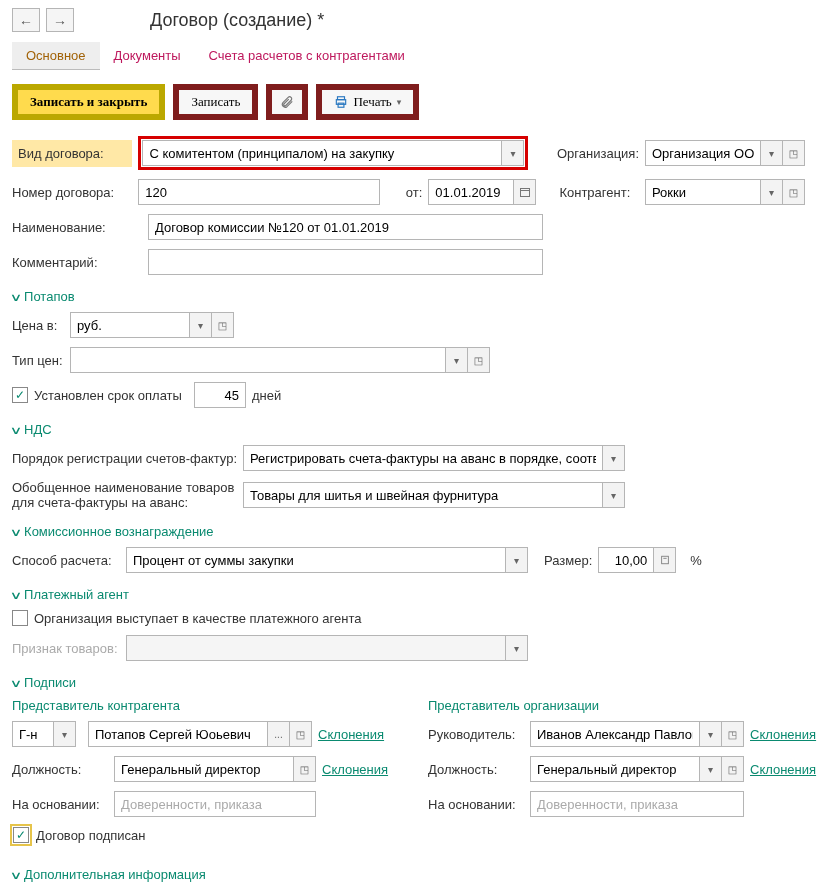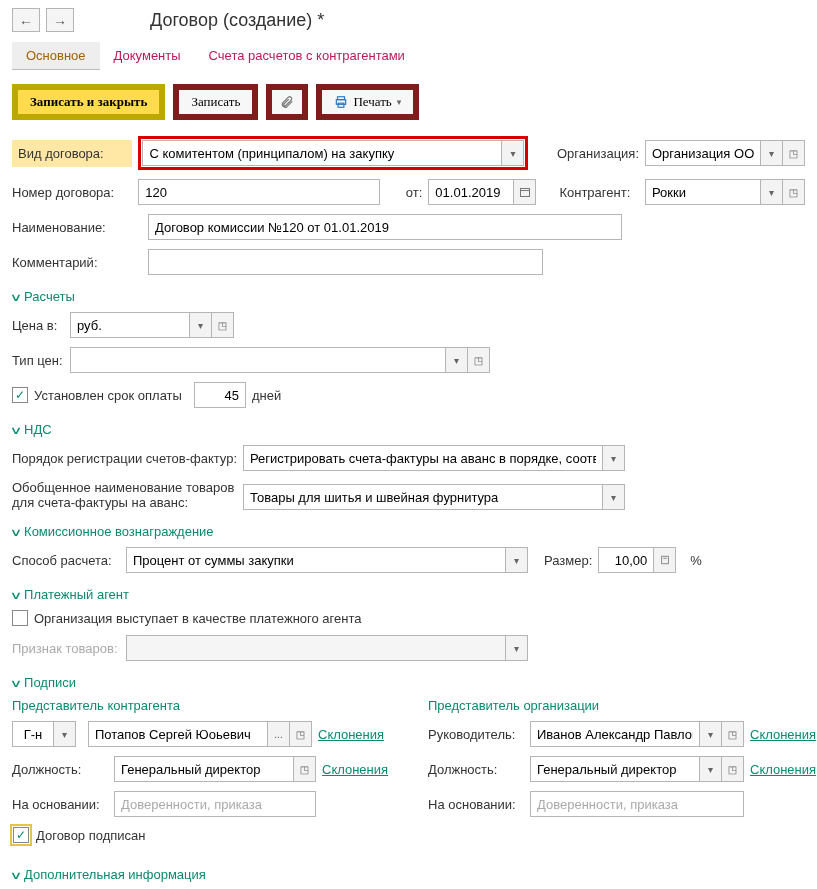--- a/index.html
+++ b/index.html
@@ -107,31 +107,31 @@
   <div class="lbl" style="width:86px;">Контрагент:</div>
   <div class="input-combo">
     <input class="input" style="width: 116px;" value="Рокки">
     <div class="combo-btn">▾</div>
     <div class="combo-btn">◳</div>
   </div>
 </div>
 
 <div class="form-row">
   <div class="lbl lbl-narrow">Наименование:</div>
-  <input class="input" style="width: 474px;" value="Договор комиссии №120 от 01.01.2019">
+  <input class="input" style="width: 395px;" value="Договор комиссии №120 от 01.01.2019">
 </div>
 
 <div class="form-row">
   <div class="lbl lbl-narrow">Комментарий:</div>
   <input class="input" style="width: 395px;" value="">
 </div>
 
 <div class="section-hdr">
     <span class="chev"></span>
-    <span>Расчеты</span>
+    <span>Потапов</span>
   </div>
 
 <div class="form-row">
   <div class="lbl" style="width:52px;">Цена в:</div>
   <div class="input-combo">
     <input class="input" style="width: 120px;" value="руб.">
     <div class="combo-btn">▾</div>
     <div class="combo-btn">◳</div>
   </div>
 </div>
@@ -158,21 +158,21 @@
   </div>
 
 <div class="form-row">
   <div class="lbl" style="width:225px;">Порядок регистрации счетов-фактур:</div>
   <div class="input-combo">
     <input class="input" style="width: 360px;" value="Регистрировать счета-фактуры на аванс в порядке, соответству">
     <div class="combo-btn">▾</div>
   </div>
 </div>
 
-<div class="form-row" style="align-items:flex-end;">
+<div class="form-row" style="align-items:center;">
   <div style="width:225px;">
     <div class="lbl">Обобщенное наименование товаров</div>
     <div class="lbl">для счета-фактуры на аванс:</div>
   </div>
   <div class="input-combo">
     <input class="input" style="width: 360px;" value="Товары для шитья и швейная фурнитура">
     <div class="combo-btn">▾</div>
   </div>
 </div>
 
@@ -222,21 +222,21 @@
     <span class="chev"></span>
     <span>Подписи</span>
   </div>
 
 <div class="cols2">
 
   <div class="col" style="width:390px;">
     <div class="subhdr">Представитель контрагента</div>
     <div class="form-row">
       <div class="input-combo">
-        <input class="input" style="width: 42px; text-align: center;" value="Г-н">
+        <input class="input" style="width: 42px;" value="Г-н">
         <div class="combo-btn">▾</div>
       </div>
       <div class="input-combo" style="margin-left:6px;">
         <input class="input" style="width: 180px;" value="Потапов Сергей Юоьевич">
         <div class="combo-btn">...</div>
         <div class="combo-btn">◳</div>
       </div>
       <span class="link">Склонения</span>
     </div>
     <div class="form-row">

